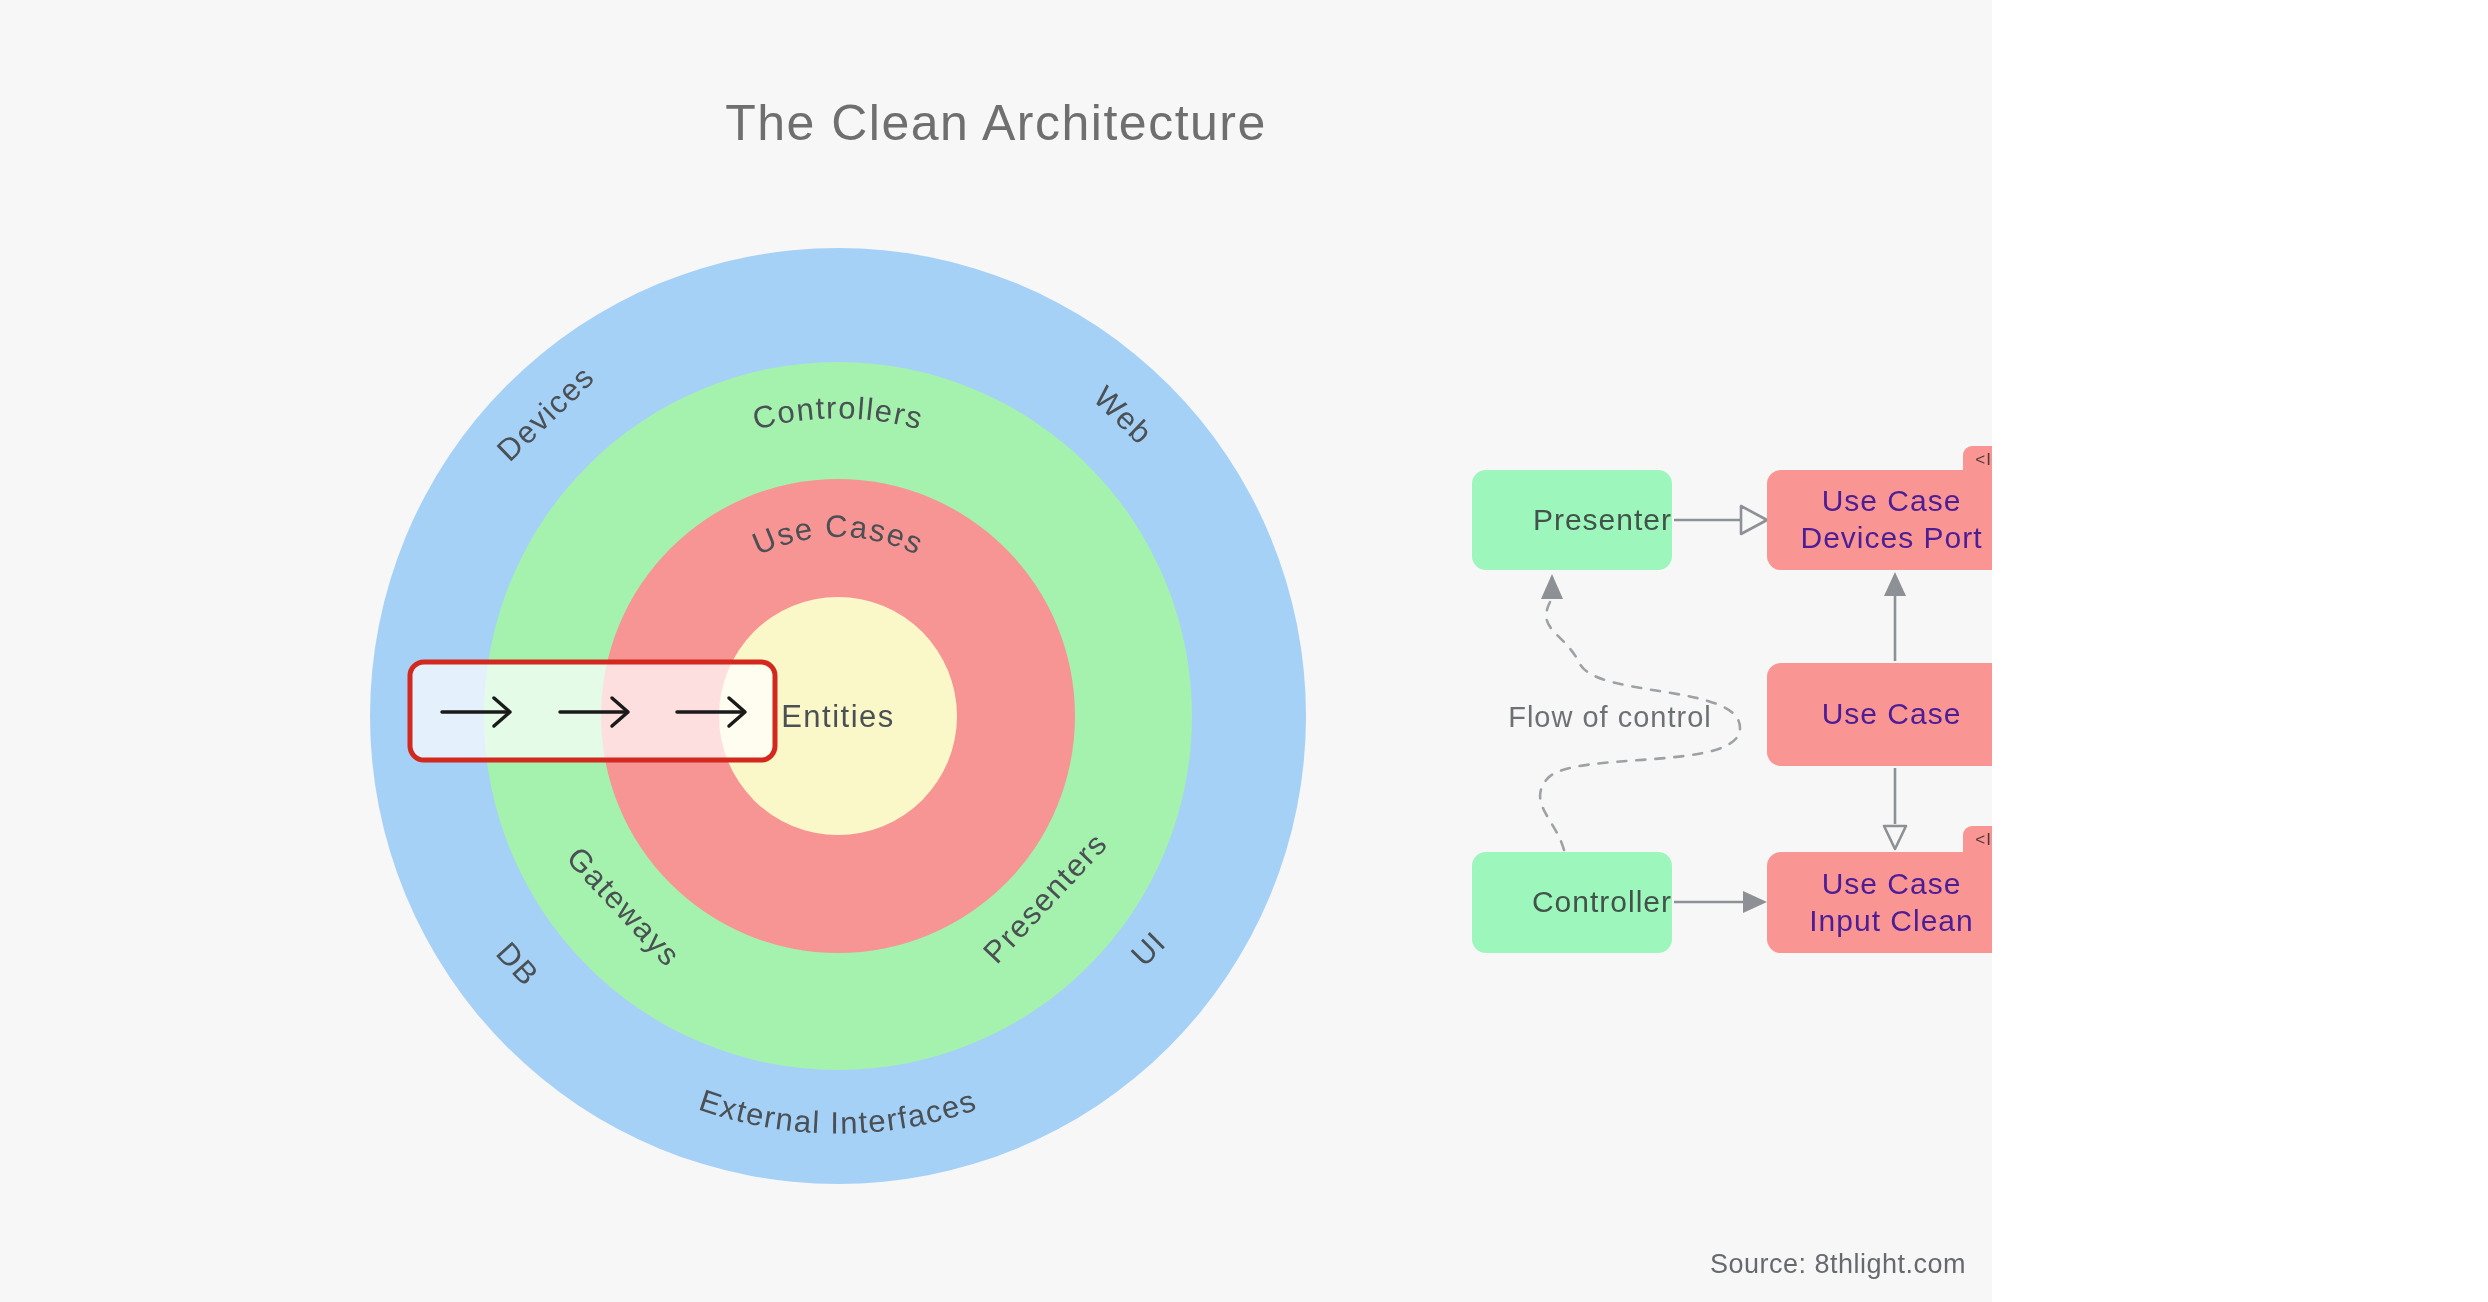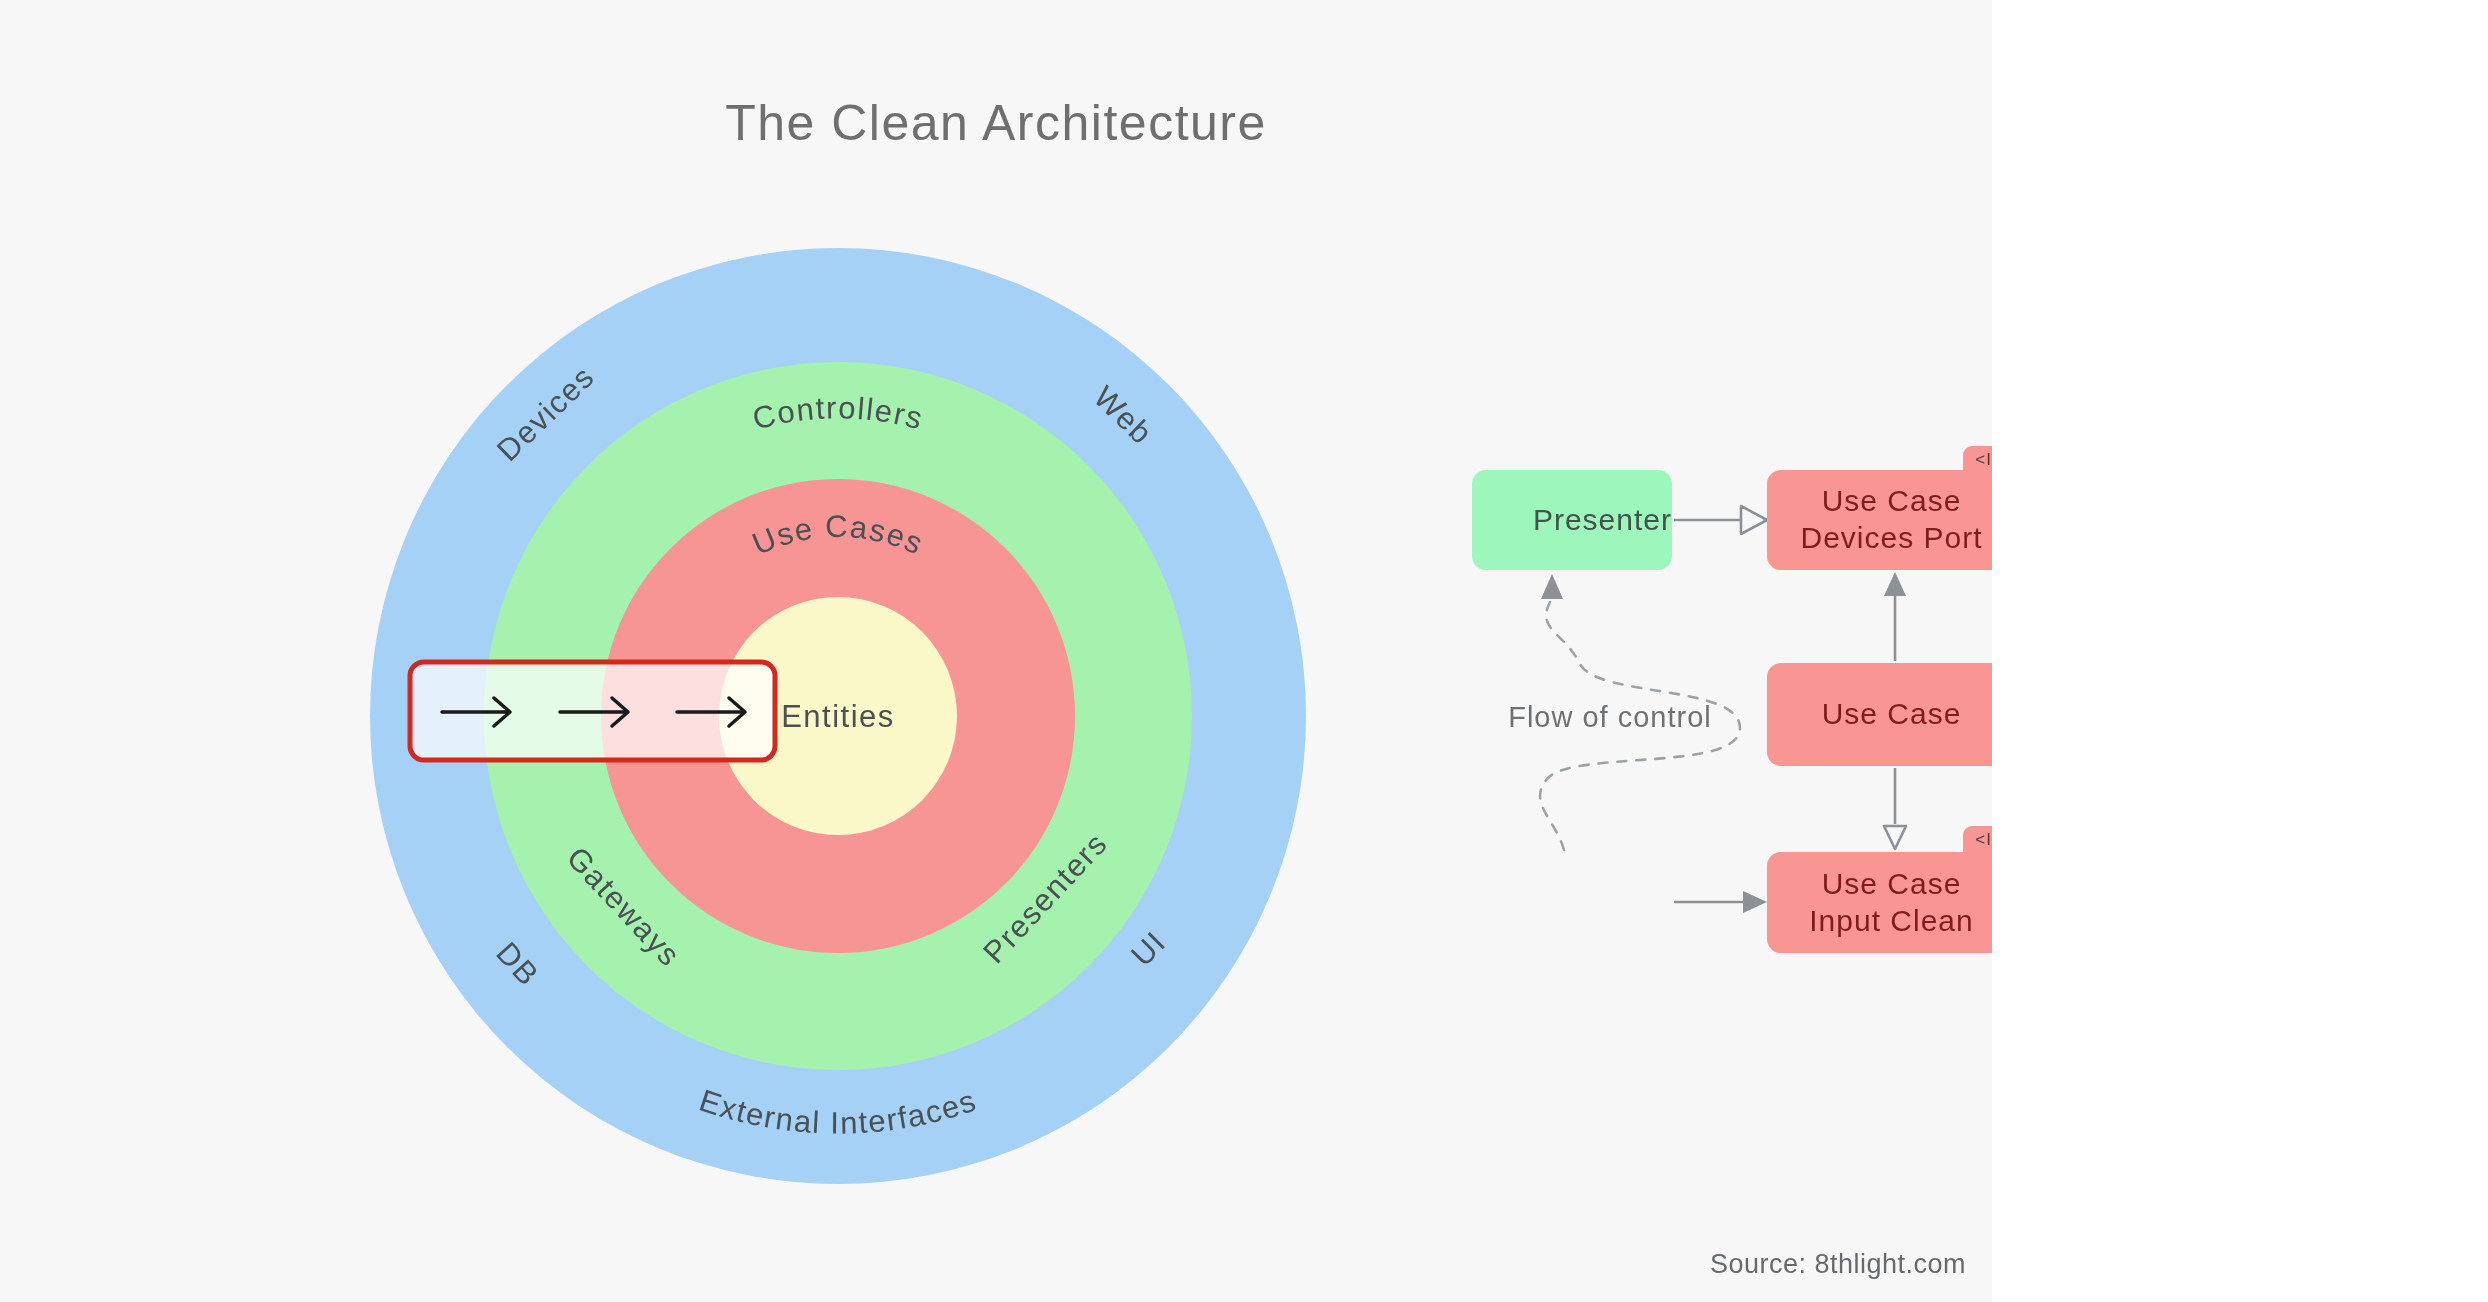--- a/index.html
+++ b/index.html
@@ -19,21 +19,21 @@
   .rings-svg{position:absolute;left:338px;top:216px;width:1000px;height:1000px;}
   .ring-label{font-size:31px;letter-spacing:1.5px;fill:var(--text-dark,#4A5054);}
   .flow-wrap{position:absolute;left:1440px;top:430px;width:640px;height:560px;}
   .flow-svg{position:absolute;left:0;top:0;width:640px;height:560px;}
   .fbox{
     position:absolute;border-radius:14px;
     display:flex;align-items:center;justify-content:center;
     text-align:center;font-size:30px;letter-spacing:1px;line-height:1.22;
   }
   .fbox.green{background:var(--box-green,#9DF7BC);color:#43524A;justify-content:flex-end;}
-  .fbox.red{background:var(--box-red,#F99693);color:#7f1d1d;}
+  .fbox.red{background:var(--box-red,#F99693);color:#4c1d95;}
   .ftab{
     position:absolute;border-radius:9px 9px 0 0;
     background:var(--box-red,#F99693);
     display:flex;align-items:center;justify-content:center;
     font-size:17px;letter-spacing:1px;color:#4E3937;
   }
   .flow-label{
     position:absolute;left:25px;top:271px;width:290px;
     text-align:center;font-size:29px;letter-spacing:1px;
     color:#6E7174;
@@ -147,20 +147,23 @@
       <span>
         <span style="display:block">Use Case</span>
         <span style="display:block">Devices Port</span>
       </span>
     </div>
 
     <div class="fbox red" style="left:327px;top:233px;width:249px;height:103px;">
       <span>Use Case</span>
     </div>
 
+    <div class="fbox green" style="left:32px;top:422px;width:200px;height:101px;">
+      <span>Controller</span>
+    </div>
 
     <div class="fbox red" style="left:327px;top:422px;width:249px;height:101px;">
       <span>
         <span style="display:block">Use Case</span>
         <span style="display:block">Input Clean</span>
       </span>
     </div>
 
     <div class="flow-label">Flow of control</div>
   </div>

